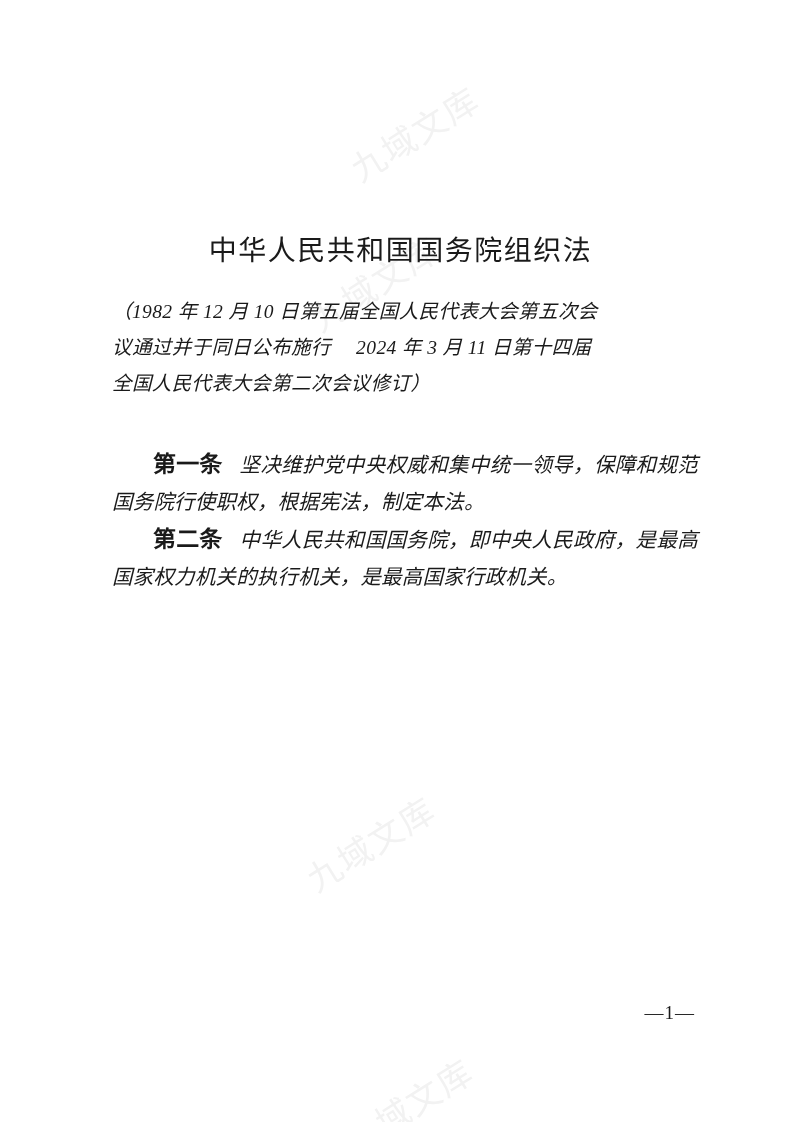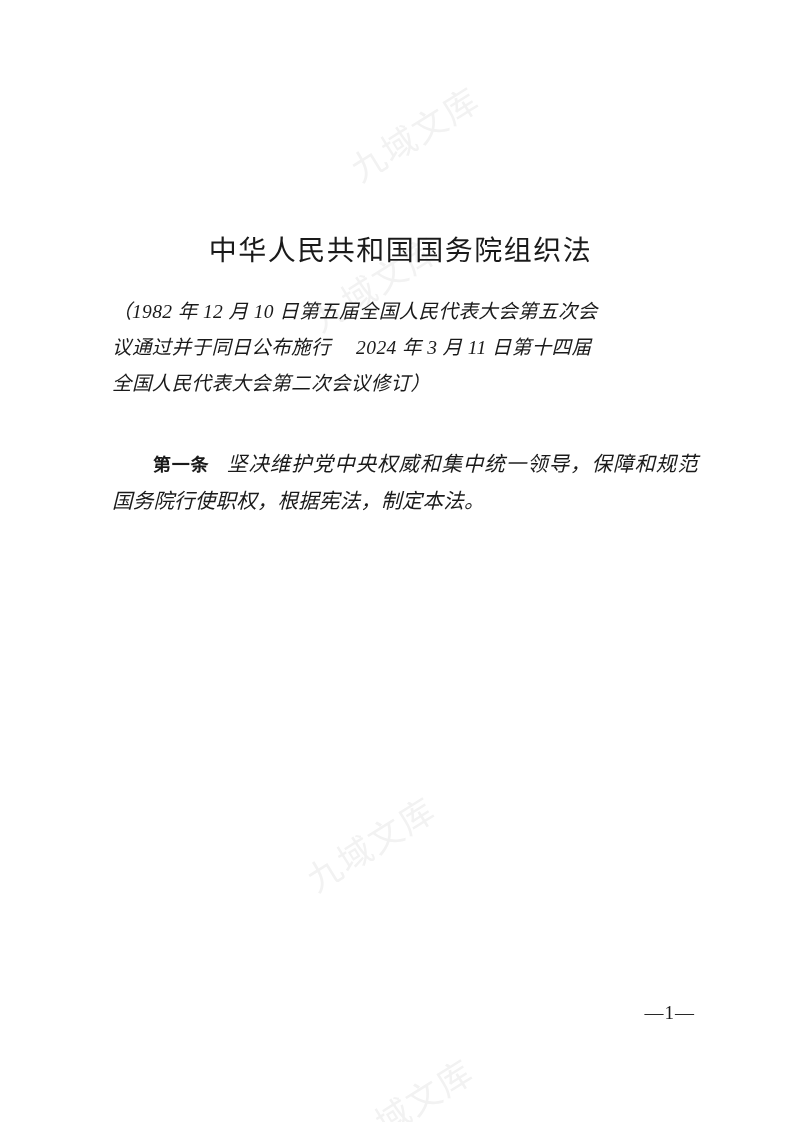--- a/index.html
+++ b/index.html
@@ -94,21 +94,21 @@
     text-justify: inter-character;
     text-indent: 41px;
     margin: 0;
   }
   .article + .article { margin-top: 0; }
 
   .art-label {
     font-family: "DejaVu Sans", "Liberation Sans", sans-serif;
     font-style: normal;
     font-weight: bold;
-    font-size: 18px;
+    font-size: 23px;
     letter-spacing: 0;
   }
   .art-gap { display: inline-block; width: 17px; }
 
   .para-spacer { height: 13px; }
 
   .page-number {
     position: absolute;
     right: 98px;
     top: 1002px;
@@ -139,20 +139,23 @@
       <span class="pre-line">议通过并于同日公布施行　 2024 年 3 月 11 日第十四届</span>
       <span class="pre-line">全国人民代表大会第二次会议修订）</span>
     </div>
 
     <div class="body-block">
 
       <p class="article">
         <span class="art-label">第一条</span><span class="art-gap"></span><span>坚决维护党中央权威和集中统一领导，保障和规范国务院行使职权，根据宪法，制定本法。</span>
       </p>
 
+      <p class="article">
+        <span class="art-label">第二条</span><span class="art-gap"></span><span>中华人民共和国国务院，即中央人民政府，是最高国家权力机关的执行机关，是最高国家行政机关。</span>
+      </p>
 
 
       <div class="para-spacer"></div>
 
 
     </div>
 
     <div class="page-number">—1—</div>
 
   </div>

